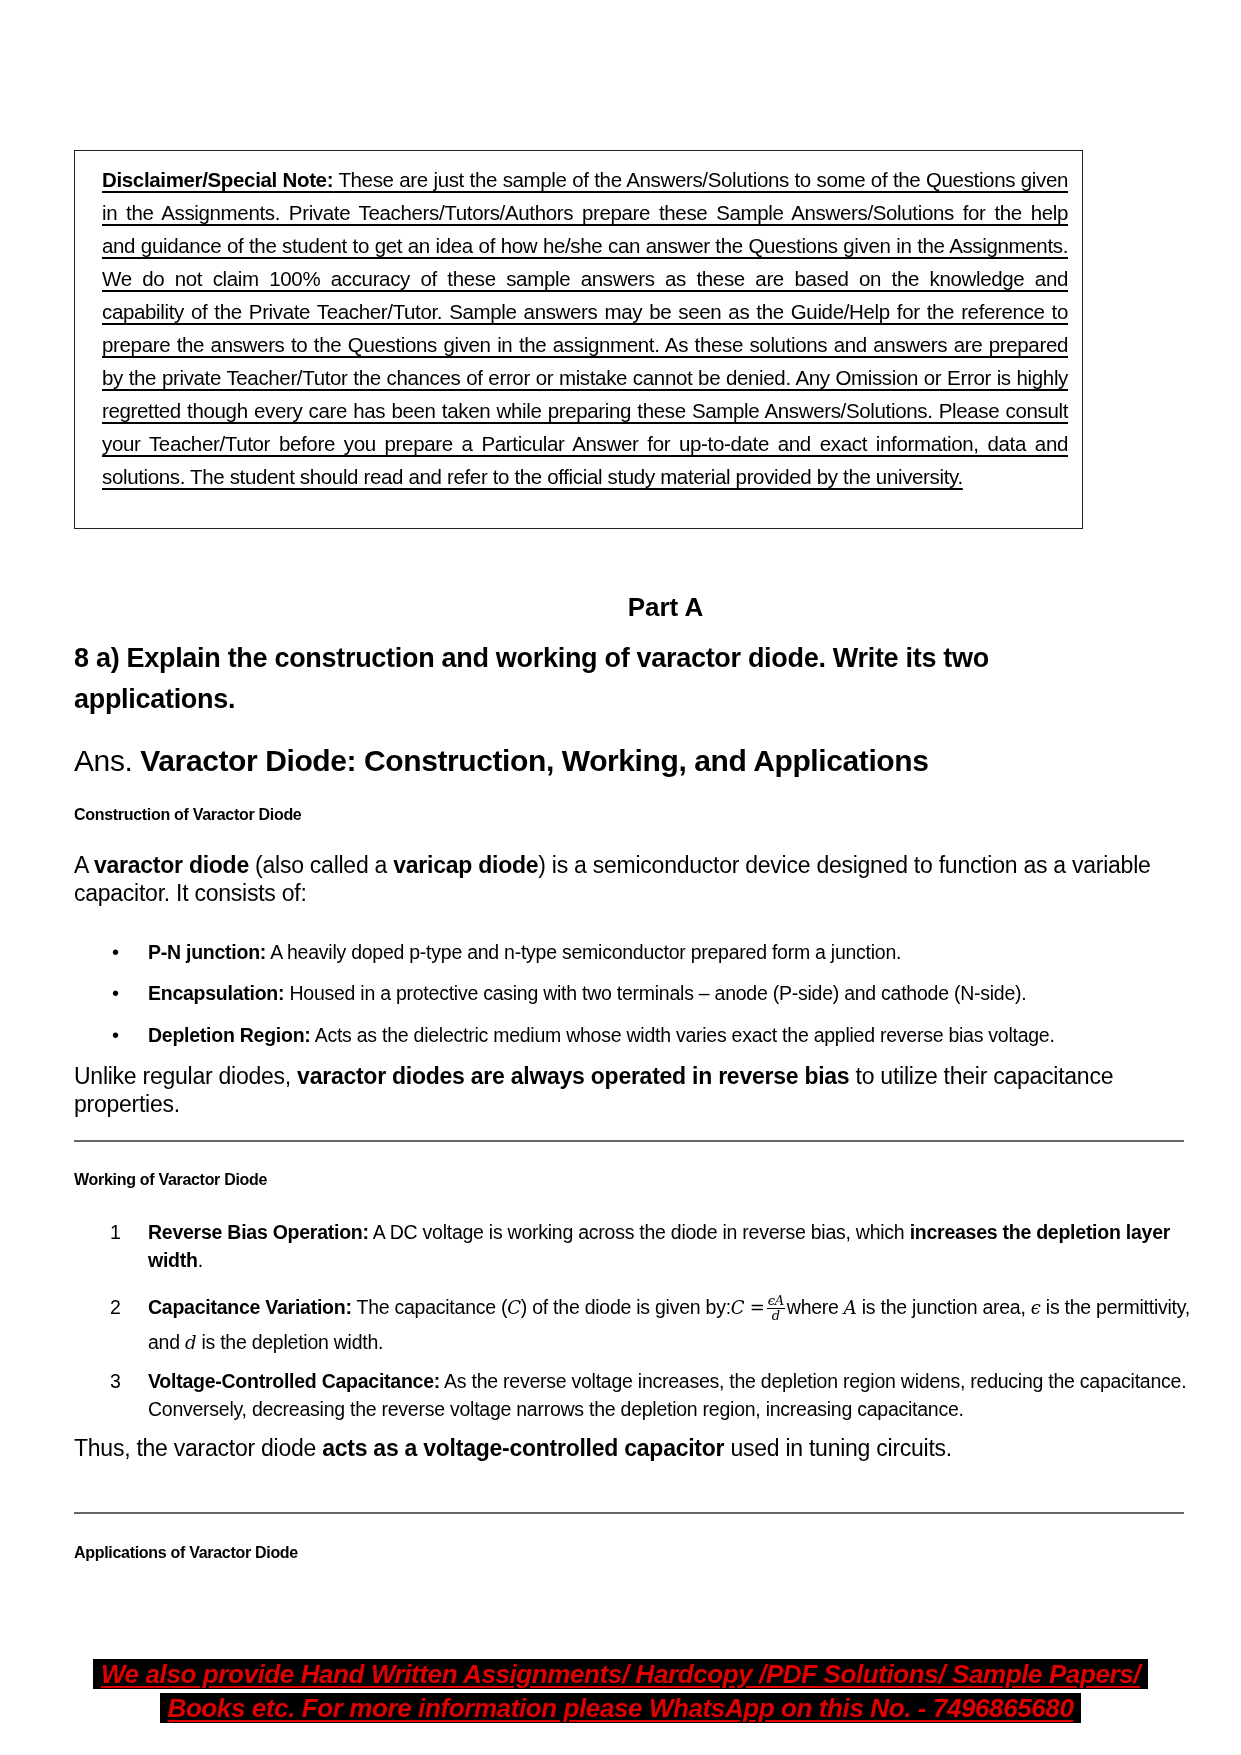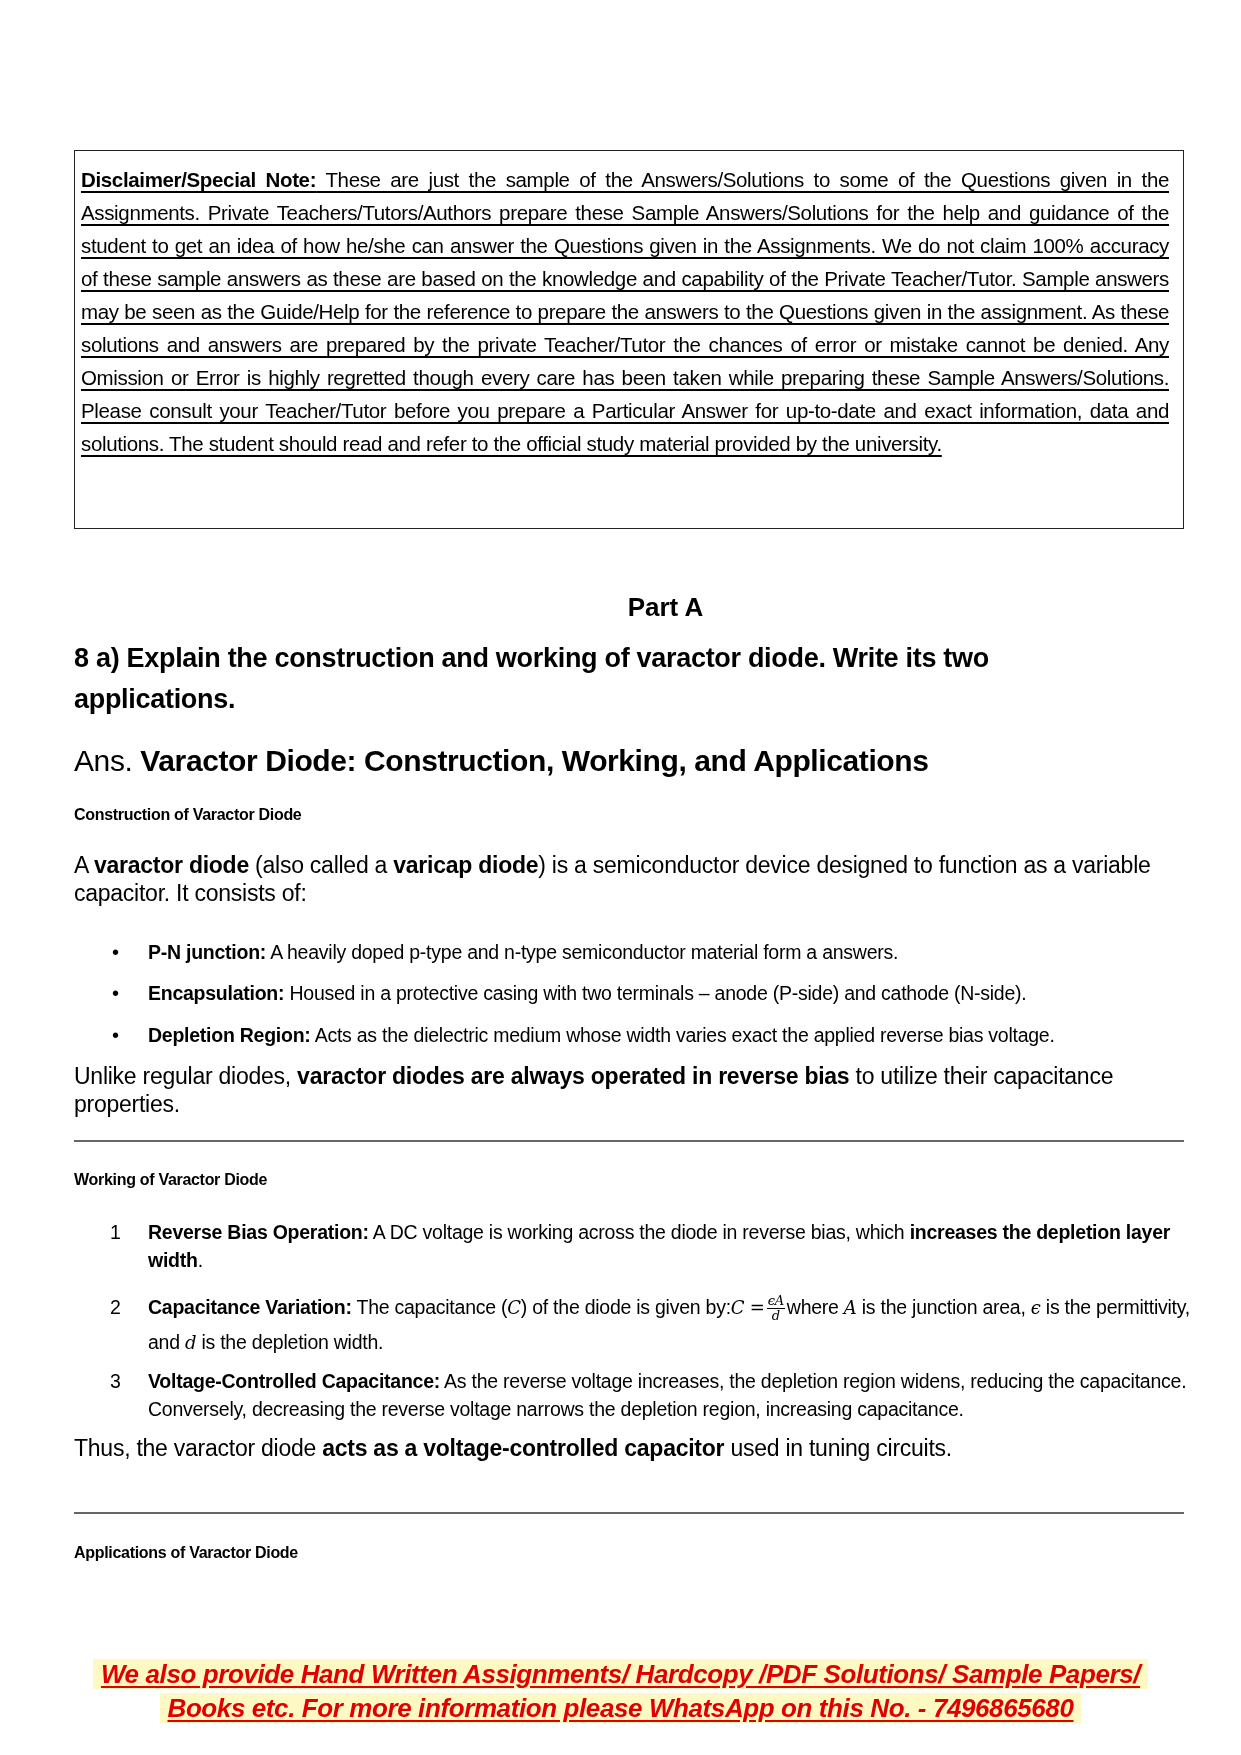--- a/index.html
+++ b/index.html
@@ -1,21 +1,21 @@
 <!DOCTYPE html>
 <html><head>
 <meta charset="utf-8">
 <style>
   html, body { margin: 0; padding: 0; background: #ffffff; }
   body { width: 1241px; height: 1755px; position: relative; overflow: hidden;
          font-family: "Liberation Sans", sans-serif; color: #000; }
   .abs { position: absolute; }
   .disclaimer {
-    left: 74px; top: 150px; width: 1110px; height: 379px; box-sizing: border-box;
-    border: 1.5px solid #222; padding: 12px 14px 0 6px;
+    left: 74px; top: 150px; width: 1009px; height: 379px; box-sizing: border-box;
+    border: 1.5px solid #222; padding: 12px 14px 0 27px;
   }
   .disclaimer p {
     margin: 0; font-size: 20.5px; line-height: 33px; text-align: justify;
     text-decoration: underline; text-underline-offset: 4px;
     font-family: "Liberation Sans", sans-serif; letter-spacing: -0.35px;
   }
   .disclaimer p b { font-weight: bold; }
   .part { left: 0; width: 1331px; text-align: center; top: 592px; font-size: 26px; font-weight: bold; }
   .question { left: 74px; top: 638px; width: 1040px; font-size: 27px; font-weight: bold; line-height: 41px; letter-spacing: -0.3px; }
   .ans { left: 74px; top: 744px; font-size: 30px; font-weight: bold; letter-spacing: -0.4px; }
@@ -27,40 +27,40 @@
   .num { left: 110px; width: 1080px; font-size: 19.5px; line-height: 28px; letter-spacing: -0.25px; }
   .num .n { position: absolute; left: 0; }
   .num .t { display: block; margin-left: 38px; }
   .hr { left: 74px; width: 1110px; height: 0; border-top: 2px solid #666; }
   .frac { display: inline-block; vertical-align: middle; text-align: center; font-style: italic; font-family: "DejaVu Serif", serif; font-size: 13px; line-height: 14px; margin: 0 2px; }
   .frac .top { display: block; border-bottom: 1px solid #000; padding: 0 1px; }
   .frac .bot { display: block; }
   i.m { font-family: "DejaVu Serif", serif; font-size: 18px; }
   .footer { left: 0; width: 1241px; text-align: center; font-size: 26px; font-weight: bold; font-style: italic;
             color: #e00000; line-height: 34px; letter-spacing: -0.4px; }
-  .footer span { background: #fef9c3; text-decoration: underline; text-decoration-color: #e00000; text-underline-offset: 3px; padding: 0 8px; }
+  .footer span { background: #000000; text-decoration: underline; text-decoration-color: #e00000; text-underline-offset: 3px; padding: 0 8px; }
 </style>
 </head>
 <body>
 
 <div class="abs disclaimer">
   <p><b>Disclaimer/Special Note:</b><span> These are just the sample of the Answers/Solutions to some of the Questions given in the Assignments. Private Teachers/Tutors/Authors prepare these Sample Answers/Solutions for the help and guidance of the student to get an idea of how he/she can answer the Questions given in the Assignments. We do not claim 100% accuracy of these sample answers as these are based on the knowledge and capability of the Private Teacher/Tutor. Sample answers may be seen as the Guide/Help for the reference to prepare the answers to the Questions given in the assignment. As these solutions and answers are prepared by the private Teacher/Tutor the chances of error or mistake cannot be denied. Any Omission or Error is highly regretted though every care has been taken while preparing these Sample Answers/Solutions. Please consult your Teacher/Tutor before you prepare a Particular Answer for up-to-date and exact information, data and solutions. The student should read and refer to the official study material provided by the university.</span></p>
 </div>
 
 <div class="abs part">Part A</div>
 
 <div class="abs question">8 a) Explain the construction and working of varactor diode. Write its two applications.</div>
 
 <div class="abs ans"><span class="lbl">Ans.</span><span> Varactor Diode: Construction, Working, and Applications</span></div>
 
 <div class="abs h2" style="top:806px">Construction of Varactor Diode</div>
 
 <div class="abs para" style="top:851px"><span>A </span><b>varactor diode</b><span> (also called a </span><b>varicap diode</b><span>) is a semiconductor device designed to function as a variable capacitor. It consists of:</span></div>
 
-<div class="abs bullet" style="top:938px"><span class="dot">•</span><b>P-N junction:</b><span> A heavily doped p-type and n-type semiconductor material form a answers.</span></div>
+<div class="abs bullet" style="top:938px"><span class="dot">•</span><b>P-N junction:</b><span> A heavily doped p-type and n-type semiconductor prepared form a junction.</span></div>
 <div class="abs bullet" style="top:979px"><span class="dot">•</span><b>Encapsulation:</b><span> Housed in a protective casing with two terminals – anode (P-side) and cathode (N-side).</span></div>
 <div class="abs bullet" style="top:1021px"><span class="dot">•</span><b>Depletion Region:</b><span> Acts as the dielectric medium whose width varies exact the applied reverse bias voltage.</span></div>
 
 <div class="abs para" style="top:1062px"><span>Unlike regular diodes, </span><b>varactor diodes are always operated in reverse bias</b><span> to utilize their capacitance properties.</span></div>
 
 <div class="abs hr" style="top:1140px"></div>
 
 <div class="abs h2" style="top:1171px">Working of Varactor Diode</div>
 
 <div class="abs num" style="top:1218px">

